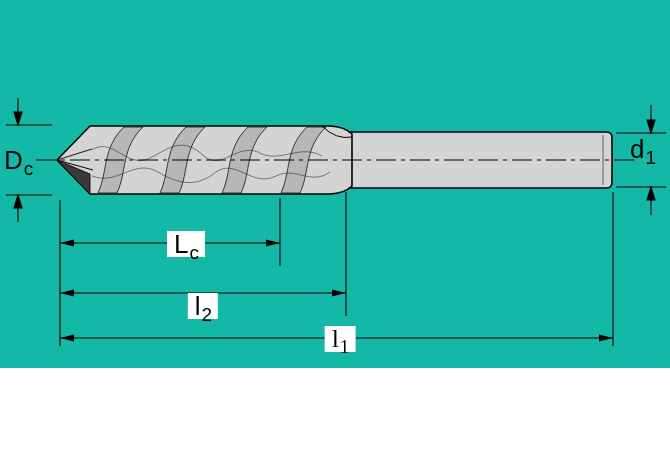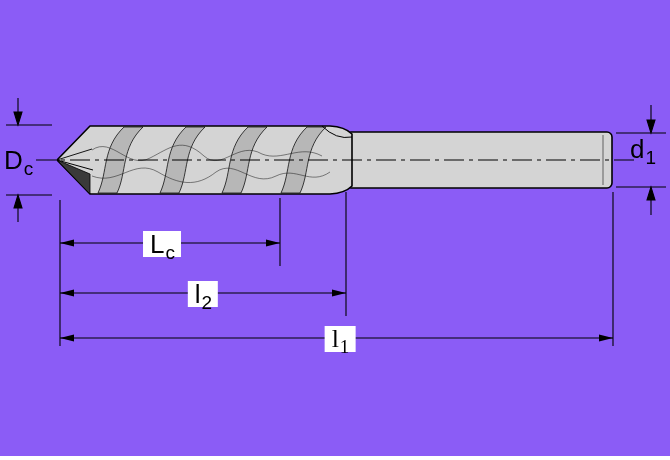--- a/index.html
+++ b/index.html
@@ -4,22 +4,22 @@
 <style>
   html, body {
     margin: 0;
     padding: 0;
     background: #ffffff;
     font-family: "Liberation Sans", "DejaVu Sans", sans-serif;
   }
   #stage {
     position: relative;
     width: 670px;
-    height: 456px;
-    background: #8b5cf6;
+    height: 368px;
+    background: #14b8a6;
     overflow: hidden;
   }
   #drawing-svg {
     position: absolute;
     left: 0;
     top: 0;
   }
   .dim-label {
     position: absolute;
     color: #000;
@@ -118,25 +118,25 @@
   </svg>
 
   <div class="dim-label v-center" style="left:4px; top:160px;">
     <span>D</span><span class="sub">c</span>
   </div>
 
   <div class="dim-label v-center" style="left:630px; top:149px;">
     <span>d</span><span class="sub">1</span>
   </div>
 
-  <div class="dim-label on-line" style="left:162px; top:244px;">
+  <div class="dim-label on-line" style="left:186px; top:244px;">
     <span>L</span><span class="sub">c</span>
   </div>
 
-  <div class="dim-label on-line" style="left:203px; top:294px;">
+  <div class="dim-label on-line" style="left:203px; top:306px;">
     <span>l</span><span class="sub">2</span>
   </div>
 
   <div class="dim-label on-line" style="left:340px; top:339px;font-family:Liberation Serif, serif;">
     <span>l</span><span class="sub">1</span>
   </div>
 
 </div>
 
 </body></html>

